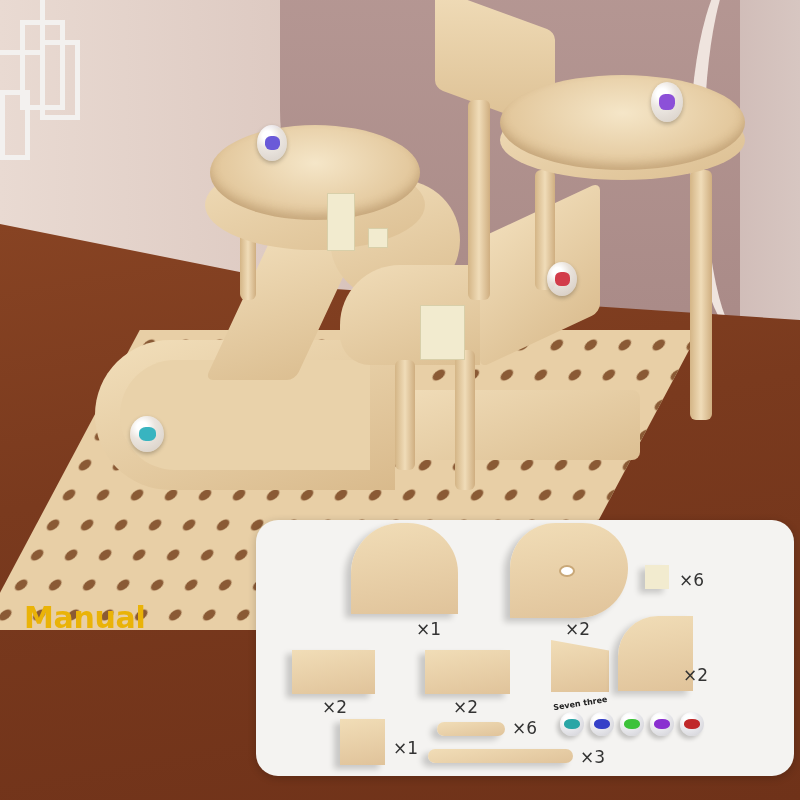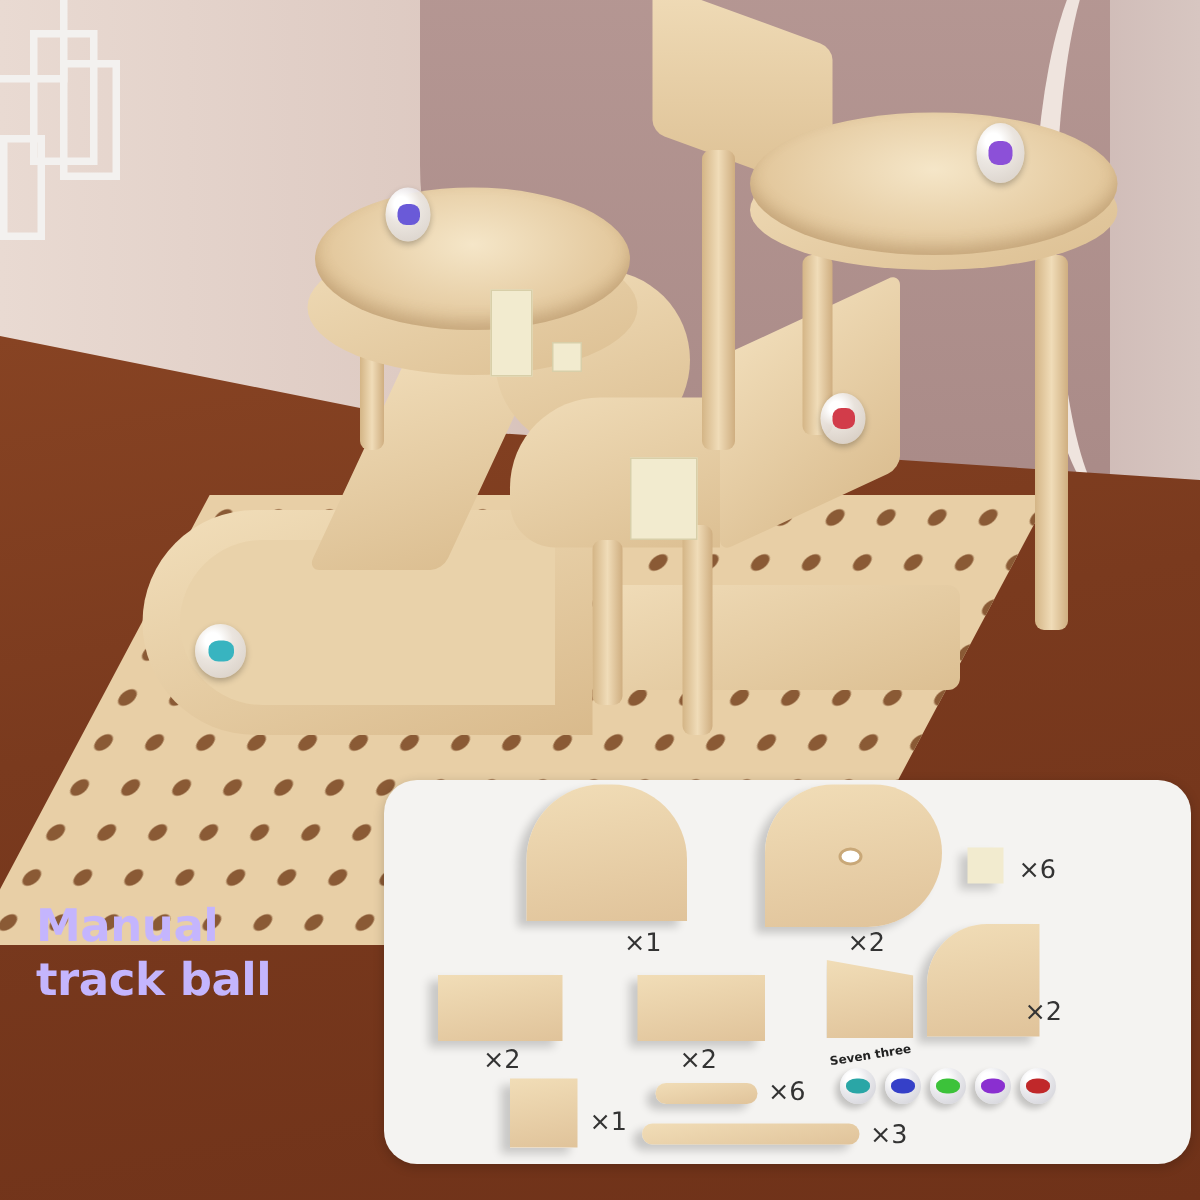--- a/index.html
+++ b/index.html
@@ -29,21 +29,21 @@
   .wood { position: absolute; background: linear-gradient(160deg, #f0dcb8, #dcbf92); border-radius: 8px; }
   .bowl { position: absolute; border-radius: 50%; background: radial-gradient(ellipse at 50% 40%, #f5e6c8 0%, #e2c69a 70%, #cfae7f 100%);
           box-shadow: inset 0 -6px 10px rgba(120,80,40,.25); }
   .post { position: absolute; background: linear-gradient(90deg, #d4b586, #f0dcb8 50%, #cfae80); border-radius: 6px; }
   .clip { position: absolute; background: #f2ebcf; border: 1px solid #d8cfa9; }
   .ball { position: absolute; border-radius: 50%; background: radial-gradient(circle at 35% 30%, #ffffff 0 15%, rgba(235,235,240,.75) 40%, rgba(200,200,210,.6) 100%);
           box-shadow: 0 2px 4px rgba(0,0,0,.25); }
   .ball i { position: absolute; left: 25%; top: 30%; width: 50%; height: 40%; border-radius: 40%; }
 
   
-  .headline { position: absolute; left: 24px; top: 600px; color: #c4b5fd; font-family: "DejaVu Sans", sans-serif;
+  .headline { position: absolute; left: 24px; top: 600px; color: #eab308; font-family: "DejaVu Sans", sans-serif;
           font-weight: bold; font-size: 30px; line-height: 36px; letter-spacing: -0.3px; }
   .headline div { white-space: nowrap; }
 
   
   .panel { position: absolute; left: 256px; top: 520px; width: 538px; height: 256px; background: #f4f3f1;
           border-radius: 22px; box-shadow: 0 2px 8px rgba(0,0,0,.2); }
   .part { position: absolute; background: linear-gradient(170deg, #f1ddb7, #e0c39a); box-shadow: -6px 4px 6px rgba(0,0,0,.18); }
   .qty { position: absolute; font-family: "DejaVu Sans", sans-serif; font-size: 17px; color: #333; }
   .marble-label { position: absolute; left: 553px; top: 699px; font-size: 8px; font-weight: bold; color: #222;
           transform: rotate(-9deg); font-family: "DejaVu Sans", sans-serif; }
@@ -106,21 +106,20 @@
   <div class="ball" style="left:547px;top:262px;width:30px;height:34px;">
       <i style="background:#d23c4a;"></i>
     </div>
   <div class="ball" style="left:130px;top:416px;width:34px;height:36px;">
       <i style="background:#38b4c0;"></i>
     </div>
 </div>
 
 <div class="headline">
   <div>Manual</div>
-  <div>track ball</div>
 </div>
 
 <div class="panel">
 </div>
 
 <div class="part" style="left:351px;top:523px;width:107px;height:91px;border-radius:50px 50px 0 0;"></div>
 <div class="qty" style="left:416px;top:619px;">×1</div>
 
 <div class="part" style="left:510px;top:523px;width:118px;height:95px;border-radius:55px 55px 60px 0;"></div>
 <div style="position:absolute;left:559px;top:565px;width:16px;height:12px;border-radius:50%;background:#fff;border:2px solid #c9a878;"></div>

